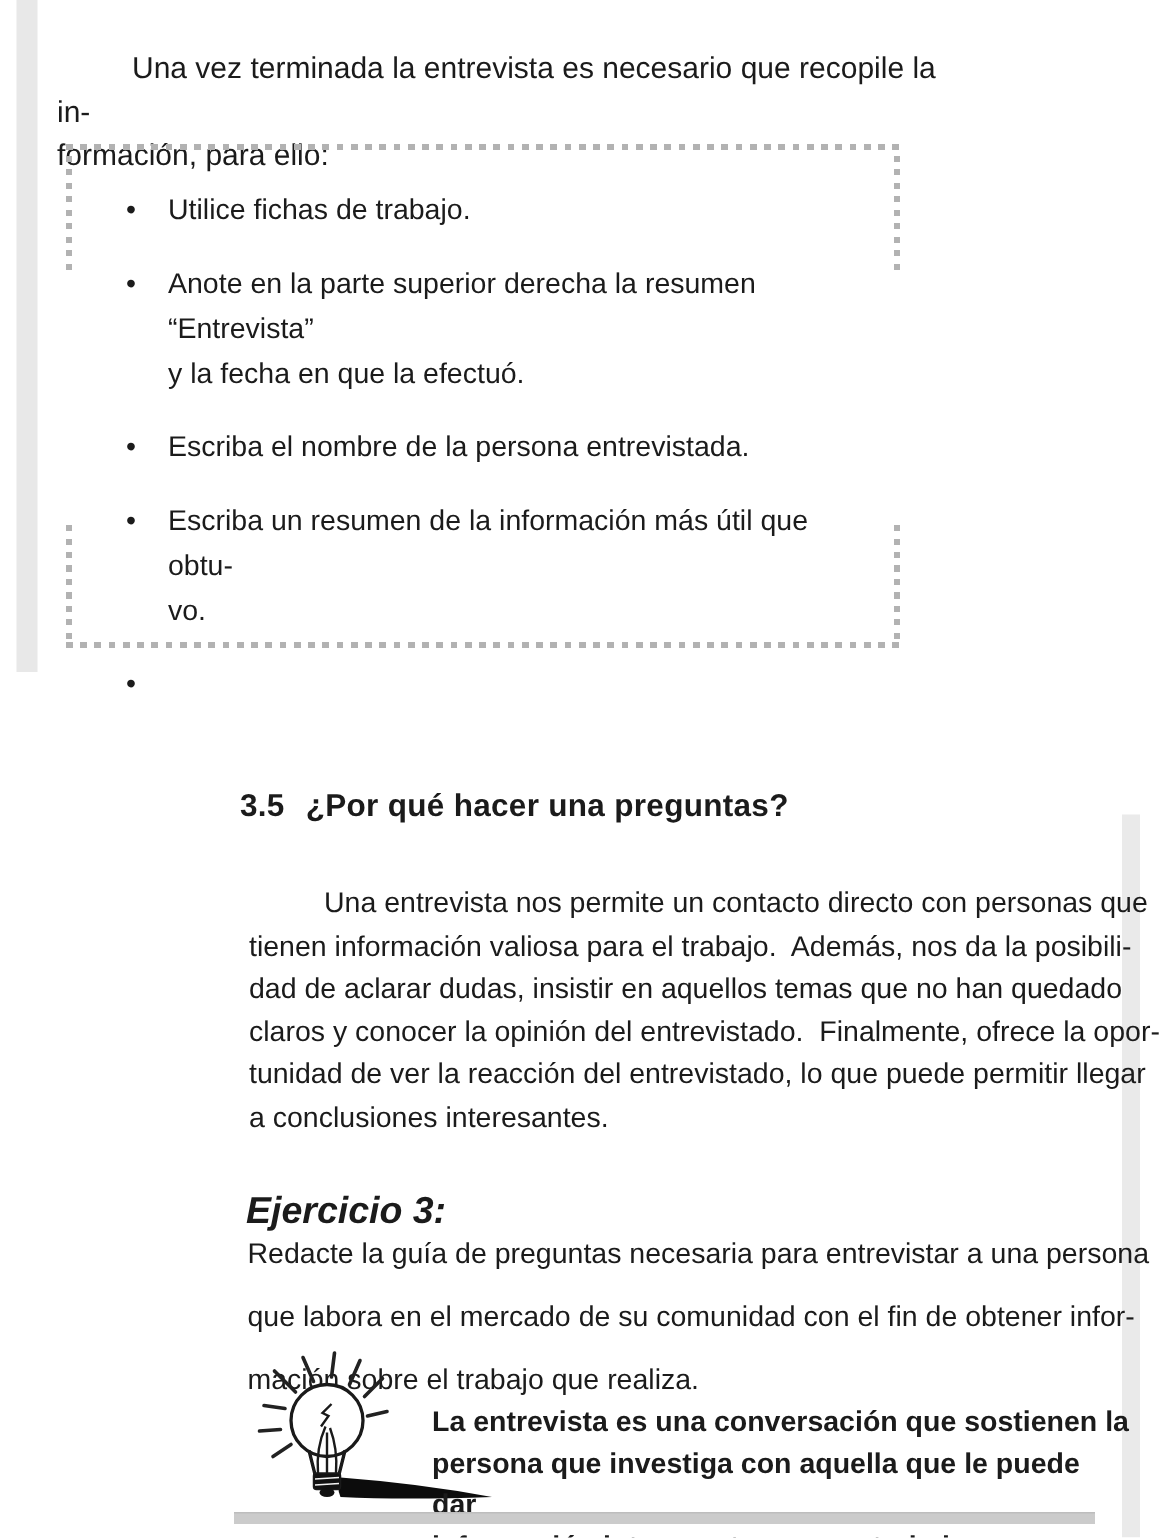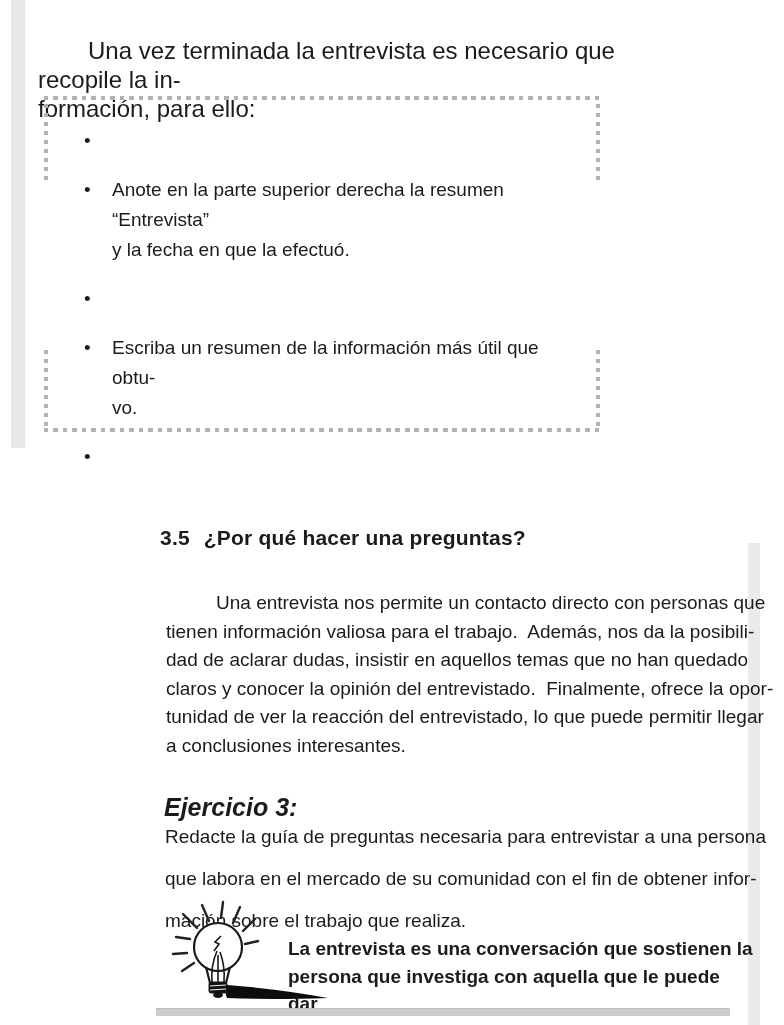--- a/index.html
+++ b/index.html
@@ -9,21 +9,21 @@
     font-family:"Liberation Sans", sans-serif;
   }
   
   .margin-bar{position:absolute;background:#e8e8e8;}
   .bar-left{left:11px;top:0;width:14px;height:448px;}
   .bar-right{left:748px;top:543px;width:12px;height:482px;background:#eaeaea;}
 
   
   .intro{
     position:absolute;left:38px;top:12px;width:600px;
-    font-size:24px;line-height:29px;white-space:pre-wrap;text-indent:50px;
+    font-size:20px;line-height:29px;white-space:pre-wrap;text-indent:50px;
   }
 
   
   .chk-box{position:absolute;left:44px;top:96px;width:556px;height:336px;}
   .dash-h{position:absolute;left:0;width:556px;height:4px;
     background:repeating-linear-gradient(90deg,#b2b2b2 0 4.5px,transparent 4.5px 9.5px);}
   .dash-h.top{top:0;}
   .dash-h.bottom{top:332px;}
   .dash-v{position:absolute;width:4px;
     background:repeating-linear-gradient(180deg,#b2b2b2 0 4px,transparent 4px 9px);}
@@ -78,28 +78,30 @@
   <div class="dash-h top"></div>
   <div class="dash-h bottom"></div>
   <div class="dash-v l seg-a"></div>
   <div class="dash-v l seg-b"></div>
   <div class="dash-v r seg-a"></div>
   <div class="dash-v r seg-b"></div>
 
   <div class="chk-content">
     <div class="chk-item">
       <span class="chk-bullet">•</span>
+      <span class="chk-text">Utilice fichas de trabajo.</span>
     </div>
     <div class="chk-item">
       <span class="chk-bullet">•</span>
       <span class="chk-text">Anote en la parte superior derecha la resumen “Entrevista”
 y la fecha en que la efectuó.</span>
     </div>
     <div class="chk-item">
       <span class="chk-bullet">•</span>
+      <span class="chk-text">Escriba el nombre de la persona entrevistada.</span>
     </div>
     <div class="chk-item">
       <span class="chk-bullet">•</span>
       <span class="chk-text">Escriba un resumen de la información más útil que obtu-
 vo.</span>
     </div>
     <div class="chk-item">
       <span class="chk-bullet">•</span>
     </div>
   </div>

